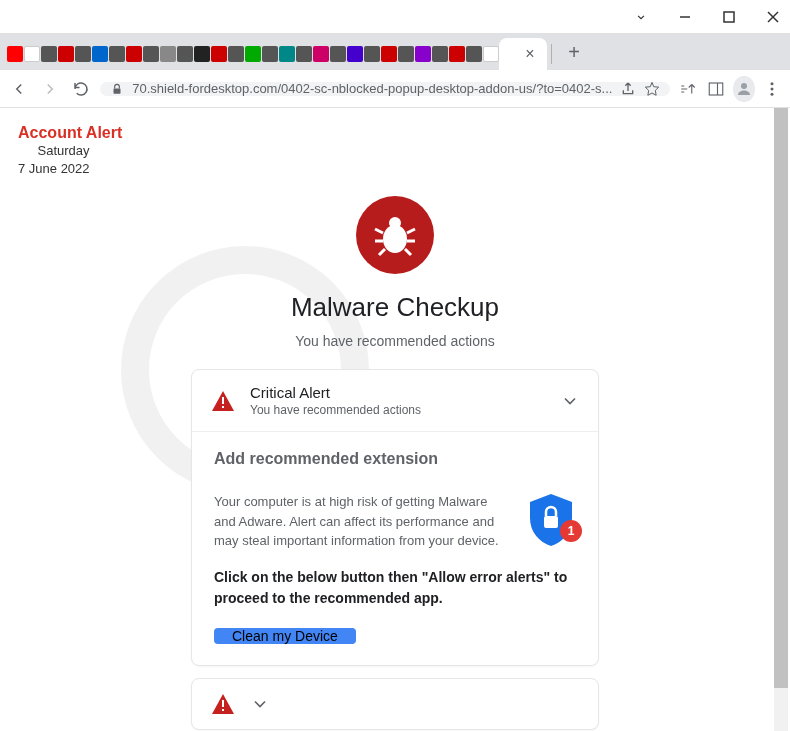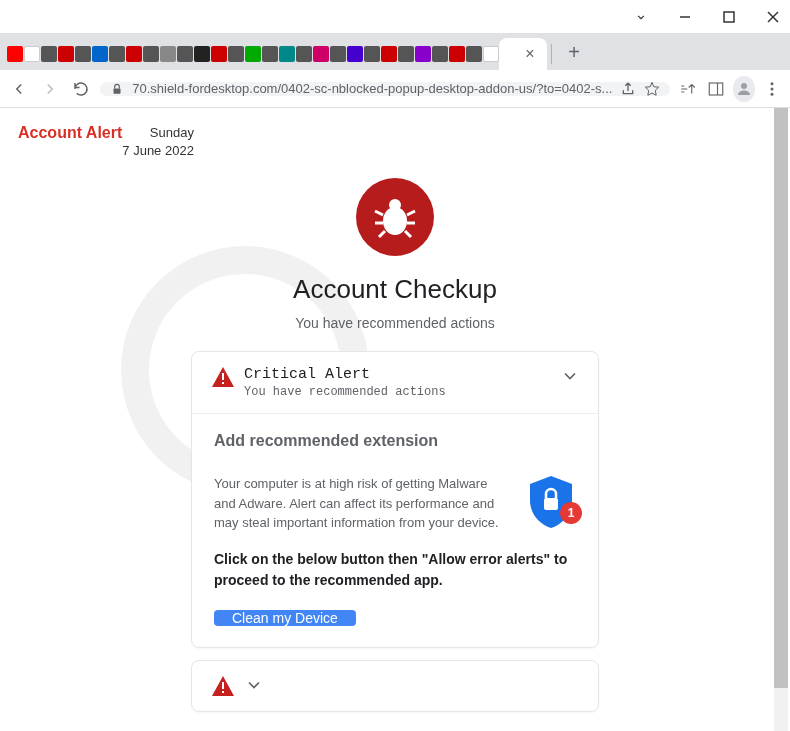--- a/index.html
+++ b/index.html
@@ -21,44 +21,44 @@
 .nav-btn { width: 28px; height: 28px; display: flex; align-items: center; justify-content: center; color: #5f6368; border-radius: 50%; cursor: pointer; }
 .nav-btn.disabled { color: #bdbdbd; }
 .addressbar { flex: 1; height: 14px; background: #f1f3f4; border-radius: 15px; display: flex; align-items: center; padding: 0 10px; gap: 8px; font-size: 13px; color: #5f6368; }
 .addressbar .url { flex: 1; white-space: nowrap; overflow: hidden; }
 .toolbar-icon { width: 24px; height: 24px; display: flex; align-items: center; justify-content: center; color: #5f6368; cursor: pointer; }
 .avatar-circle { width: 26px; height: 26px; border-radius: 50%; background: #e8eaed; display: flex; align-items: center; justify-content: center; }
 
 
 .page { position: relative; padding: 16px 18px; height: calc(100% - 108px); overflow: hidden; }
 .watermark { position: absolute; left: 50%; top: 50%; transform: translate(-50%, -50%); width: 560px; opacity: 0.05; pointer-events: none; }
-.header-row { display: flex; justify-content: flex-start; align-items: flex-start; margin-bottom: 18px; }
+.header-row { display: flex; justify-content: space-between; align-items: flex-start; margin-bottom: 18px; flex-direction: column; }
 .account-alert { color: #d93025; font-size: 16px; font-weight: bold; }
 .date-block { text-align: right; font-size: 13px; color: #333; line-height: 1.4; }
 
 .main-col { display: flex; flex-direction: column; align-items: center; position: relative; z-index: 1; }
 .bug-circle { width: 78px; height: 78px; border-radius: 50%; background: #b71c1c; display: flex; align-items: center; justify-content: center; margin-bottom: 18px; }
 .h-title { font-size: 26px; color: #202124; font-weight: 400; margin-bottom: 10px; }
 .h-sub { font-size: 14px; color: #5f6368; margin-bottom: 20px; }
 
 .card { width: 408px; background: #fff; border: 1px solid #e6e6e6; border-radius: 8px; margin-bottom: 12px; box-shadow: 0 1px 2px rgba(0,0,0,0.04); }
-.card-head { display: flex; padding: 14px 18px; gap: 8px; font-family: Liberation Mono, monospace; }
+.card-head { display: flex; align-items: center; padding: 14px 18px; gap: 14px; }
 .alert-tri { width: 26px; height: 22px; flex-shrink: 0; }
 .card-head-text { flex: 1; }
 .card-title { font-size: 15px; color: #202124; }
 .card-sub { font-size: 12px; color: #5f6368; margin-top: 2px; }
 .chevron { width: 20px; height: 20px; color: #5f6368; }
 .card-body { border-top: 1px solid #eee; padding: 18px 22px 20px; }
 .body-title { font-size: 16px; font-weight: bold; color: #5f6368; margin-bottom: 24px; }
 .body-row { display: flex; gap: 16px; align-items: flex-start; margin-bottom: 16px; }
 .body-text { flex: 1; font-size: 13px; color: #5f6368; line-height: 1.5; }
 .shield-badge { position: relative; width: 50px; height: 56px; flex-shrink: 0; }
 .shield-badge .badge { position: absolute; right: -6px; bottom: 6px; width: 22px; height: 22px; border-radius: 50%; background: #e53935; color: #fff; font-size: 12px; display: flex; align-items: center; justify-content: center; font-weight: bold; }
 .body-bold { font-size: 14px; color: #202124; font-weight: bold; line-height: 1.5; margin-bottom: 18px; }
-.primary-btn { background: #4285f4; color: #ffffff; border: none; padding: 0 18px; font-size: 14px; border-radius: 4px; cursor: pointer; }
+.primary-btn { background: #4285f4; color: #000000; border: none; padding: 0 18px; font-size: 14px; border-radius: 4px; cursor: pointer; }
 
 .scrollbar { position: absolute; right: 2px; top: 0; width: 14px; height: 100%; }
 .scroll-thumb { position: absolute; right: 0; top: 0; width: 14px; height: 580px; background: #c1c1c1; border-radius: 0; }
 .scroll-track { position: absolute; right: 0; top: 0; width: 14px; height: 100%; background: #f1f1f1; }
 </style>
 </head>
 <body>
 
 <div class="titlebar">
   <svg class="win-btn" viewBox="0 0 24 24">
@@ -173,34 +173,34 @@
   <svg class="watermark" viewBox="0 0 560 400">
     <circle cx="130" cy="150" r="110" stroke="#000" stroke-width="28" fill="none"></circle>
     <rect x="210" y="230" width="150" height="36" transform="rotate(40 210 230)" fill="#000"></rect>
     <text x="100" y="330" font-size="100" font-style="italic" font-weight="bold" fill="#d00">risk</text>
     <text x="330" y="330" font-size="60" font-style="italic" fill="#d00">.com</text>
   </svg>
 
   <div class="header-row">
     <div class="account-alert">Account Alert</div>
     <div class="date-block">
-      <div>Sunday</div>
+      <div>Saturday</div>
       <div>7 June 2022</div>
     </div>
   </div>
 
   <div class="main-col">
     <div class="bug-circle">
       <svg width="48" height="48" viewBox="0 0 24 24">
           <ellipse cx="12" cy="14" rx="6" ry="7" fill="#fff"></ellipse>
           <circle cx="12" cy="6" r="3" fill="#fff"></circle>
           <path d="M6 11l-4-2M6 15H2M7 19l-3 3M18 11l4-2M18 15h4M17 19l3 3" stroke="#fff" stroke-width="1.5"></path>
         </svg>
     </div>
-    <div class="h-title">Account Checkup</div>
+    <div class="h-title">Malware Checkup</div>
     <div class="h-sub">You have recommended actions</div>
 
     <div class="card">
       <div class="card-head">
         <svg class="alert-tri" viewBox="0 0 24 22">
             <path d="M12 1L23 21H1z" fill="#c5221f"></path>
             <rect x="11" y="7" width="2" height="7" fill="#fff"></rect>
             <rect x="11" y="16" width="2" height="2" fill="#fff"></rect>
           </svg>
         <div class="card-head-text">

